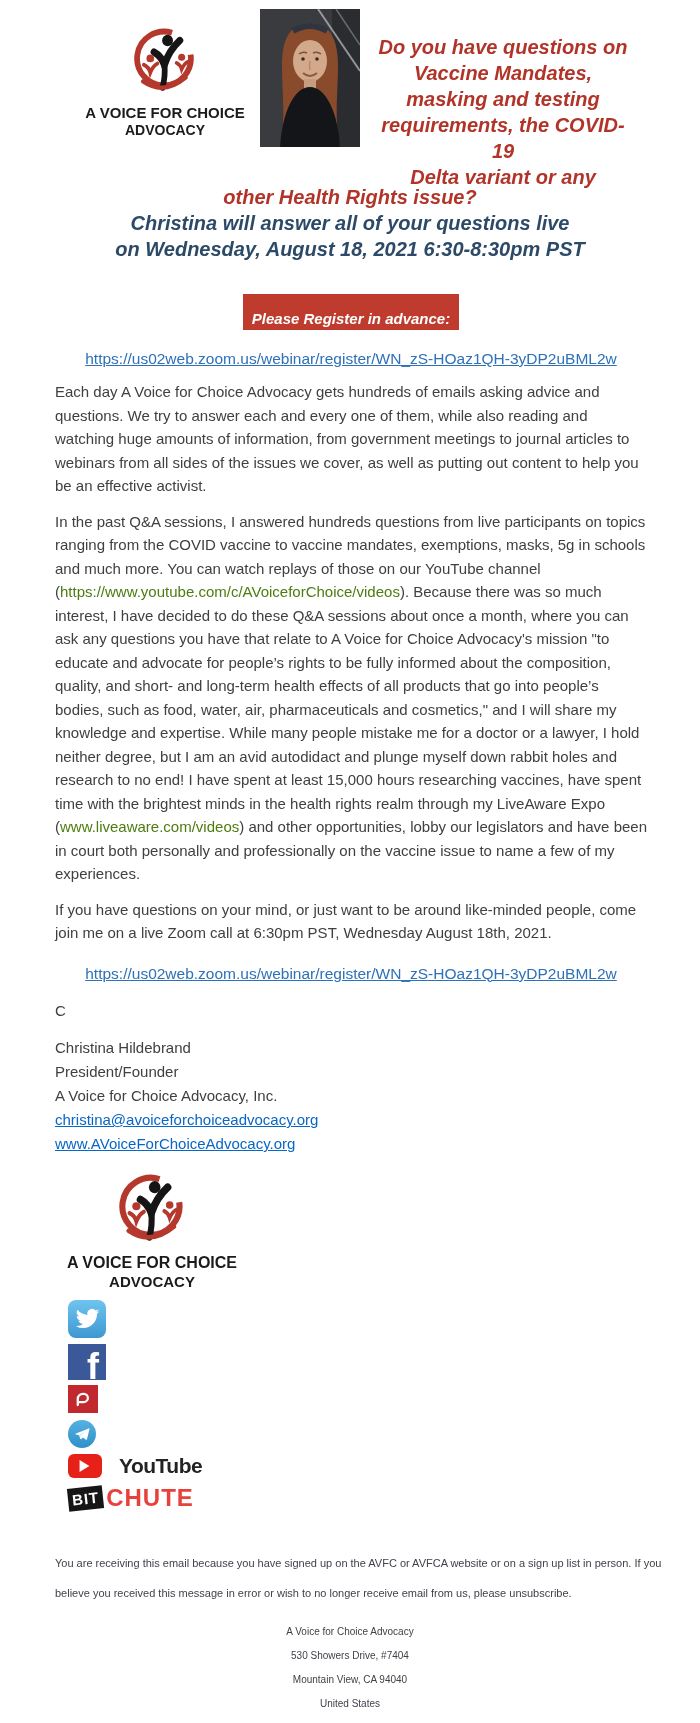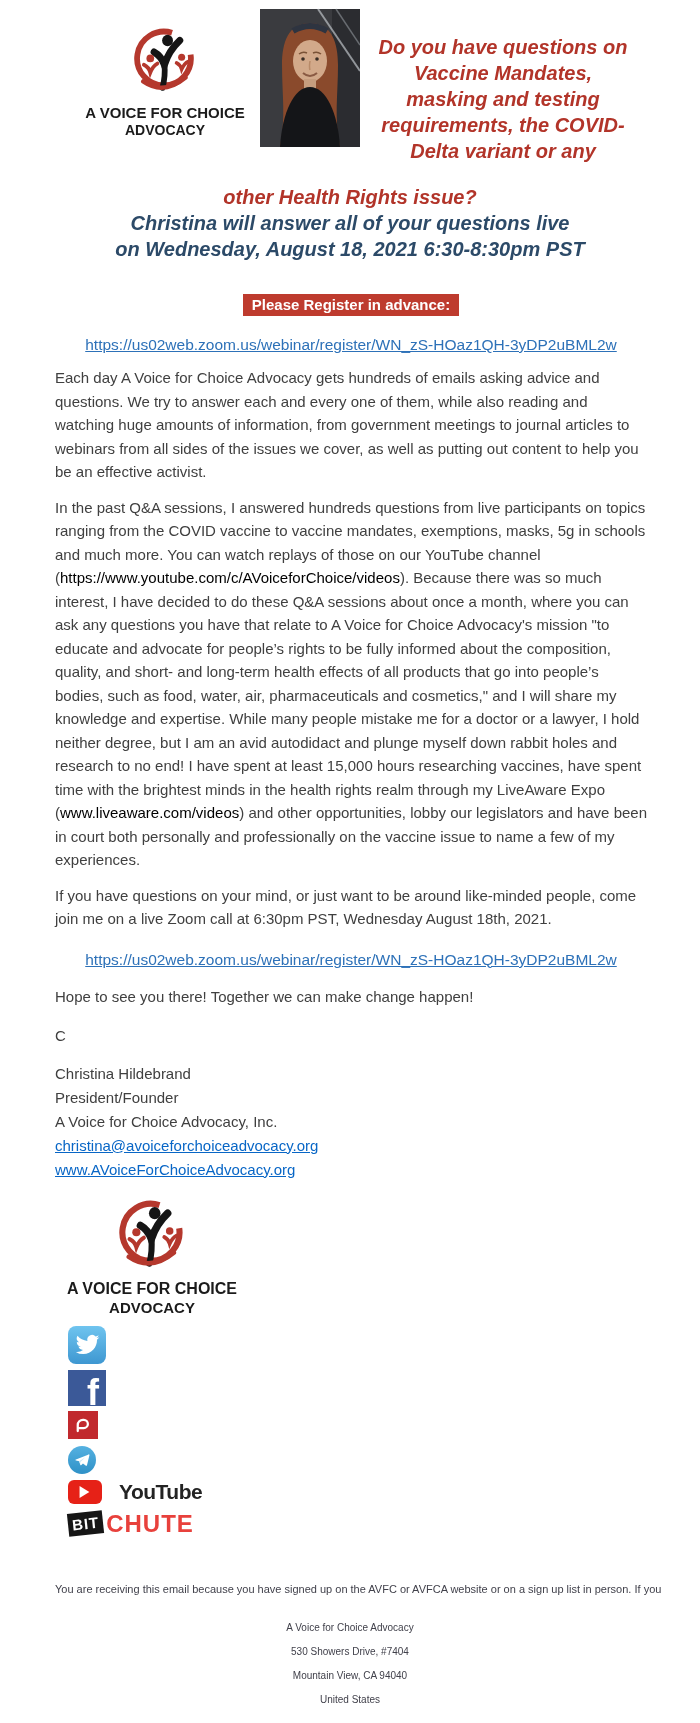--- a/index.html
+++ b/index.html
@@ -15,25 +15,25 @@
   .photo{position:absolute;left:260px;top:8px;width:100px;height:140px;display:block;}
   .hero-col{position:absolute;left:362px;top:34px;width:282px;text-align:center;}
   .hero-wide{position:absolute;left:4px;top:184px;width:692px;text-align:center;}
   .red-line{color:#B23429;font-weight:bold;font-style:italic;font-size:20px;line-height:26px;}
   .navy-line{color:#2C4A68;font-weight:bold;font-style:italic;font-size:20px;line-height:26px;}
 
   
   .content{padding:0 53px 0 55px;}
   .btn-row{text-align:center;margin-top:26px;}
   .btn-red{display:inline-block;background:#BE3B2E;color:#ffffff;font-weight:bold;
-           font-size:15px;padding:2px 9px 3px;cursor:pointer;}
+           font-size:15px;padding:16px 9px 3px;cursor:pointer;font-style:italic;}
   .link-row{text-align:center;margin-top:20px;}
   a.zoom-link{color:#2D71B8;font-size:15.5px;text-decoration:underline;cursor:pointer;}
   p.body{margin:12px 0 0;font-size:15px;line-height:23.5px;color:#404040;}
-  a.inline-link{color:#000000;text-decoration:none;cursor:pointer;}
+  a.inline-link{color:#4d7c0f;text-decoration:none;cursor:pointer;}
   .sig{margin-top:14px;font-size:15px;line-height:24px;color:#404040;}
   a.sig-link{color:#0866C6;text-decoration:underline;font-size:15px;cursor:pointer;}
 
   
   .logo-bottom{margin:16px 0 0 60px;width:184px;}
 
   
   .social{margin:10px 0 0 68px;display:flex;flex-direction:column;align-items:flex-start;}
   .soc{display:flex;align-items:center;justify-content:center;cursor:pointer;}
   .tw{width:38px;height:38px;border-radius:8px;background:linear-gradient(#6fc4ef,#3e97d1);}
@@ -98,20 +98,21 @@
       <path d="M43,64 q7,6 14,0" stroke="#8a5a43" stroke-width="2" fill="none"></path>
       <rect x="44" y="70" width="12" height="12" fill="#c69d7e"></rect>
       <path d="M20,138 C22,104 34,78 50,78 C66,78 78,104 80,138 Z" fill="#141518"></path>
     </svg>
 
     <div class="hero-col">
       <div class="red-line">Do you have questions on</div>
       <div class="red-line">Vaccine Mandates,</div>
       <div class="red-line">masking and testing</div>
       <div class="red-line">requirements, the COVID-</div>
+      <div class="red-line">19</div>
       <div class="red-line">Delta variant or any</div>
     </div>
 
     <div class="hero-wide">
       <div class="red-line">other Health Rights issue?</div>
       <div class="navy-line">Christina will answer all of your questions live</div>
       <div class="navy-line">on Wednesday, August 18, 2021 6:30-8:30pm PST</div>
     </div>
   </div>
 
@@ -127,21 +128,20 @@
     <p class="body">Each day A Voice for Choice Advocacy gets hundreds of emails asking advice and questions.  We try to answer each and every one of them, while also reading and watching huge amounts of information, from government meetings to journal articles to webinars from all sides of the issues we cover, as well as putting out content to help you be an effective activist.</p>
 
     <p class="body"><span>In the past Q&amp;A sessions, I answered hundreds questions from live participants on topics ranging from the COVID vaccine to vaccine mandates, exemptions, masks, 5g in schools and much more.  You can watch replays of those on our YouTube channel (</span><a class="inline-link">https://www.youtube.com/c/AVoiceforChoice/videos</a><span>). Because there was so much interest, I have decided to do these Q&amp;A sessions about once a month, where you can ask any questions you have that relate to A Voice for Choice Advocacy's mission "to educate and advocate for people’s rights to be fully informed about the composition, quality, and short- and long-term health effects of all products that go into people’s bodies, such as food, water, air, pharmaceuticals and cosmetics," and I will share my knowledge and expertise.  While many people mistake me for a doctor or a lawyer, I hold neither degree, but I am an avid autodidact and plunge myself down rabbit holes and research to no end!  I have spent at least 15,000 hours researching vaccines, have spent time with the brightest minds in the health rights realm through my LiveAware Expo (</span><a class="inline-link">www.liveaware.com/videos</a><span>) and other opportunities, lobby our legislators and have been in court both personally and professionally on the vaccine issue to name a few of my experiences.</span></p>
 
     <p class="body">If you have questions on your mind, or just want to be around like-minded people, come join me on a live Zoom call at 6:30pm PST, Wednesday August 18th, 2021.</p>
 
     <div class="link-row">
       <a class="zoom-link">https://us02web.zoom.us/webinar/register/WN_zS-HOaz1QH-3yDP2uBML2w</a>
     </div>
 
-    <p class="body" style="margin-top:16px;">Hope to see you there!  Together we can make change happen!</p>
     <p class="body" style="margin-top:16px;">C</p>
 
     <div class="sig">
       <div>Christina Hildebrand</div>
       <div>President/Founder</div>
       <div>A Voice for Choice Advocacy, Inc.</div>
       <div><a class="sig-link">christina@avoiceforchoiceadvocacy.org</a></div>
       <div><a class="sig-link">www.AVoiceForChoiceAdvocacy.org</a></div>
     </div>
   </div>
@@ -198,20 +198,21 @@
 
     <a class="bc-row">
       <span class="bc-bit">BIT</span>
       <span class="bc-chute">CHUTE</span>
     </a>
   </div>
 
   <div class="footer">
     <div class="foot-lines">
       <div class="foot-line">You are receiving this email because you have signed up on the AVFC or AVFCA website or on a sign up list in person.  If you</div>
+      <div class="foot-line">believe you received this message in error or wish to no longer receive email from us, please unsubscribe.</div>
     </div>
     <div class="addr-block">
       <div class="addr">A Voice for Choice Advocacy</div>
       <div class="addr">530 Showers Drive, #7404</div>
       <div class="addr">Mountain View, CA 94040</div>
       <div class="addr">United States</div>
     </div>
   </div>
 
 </div>

